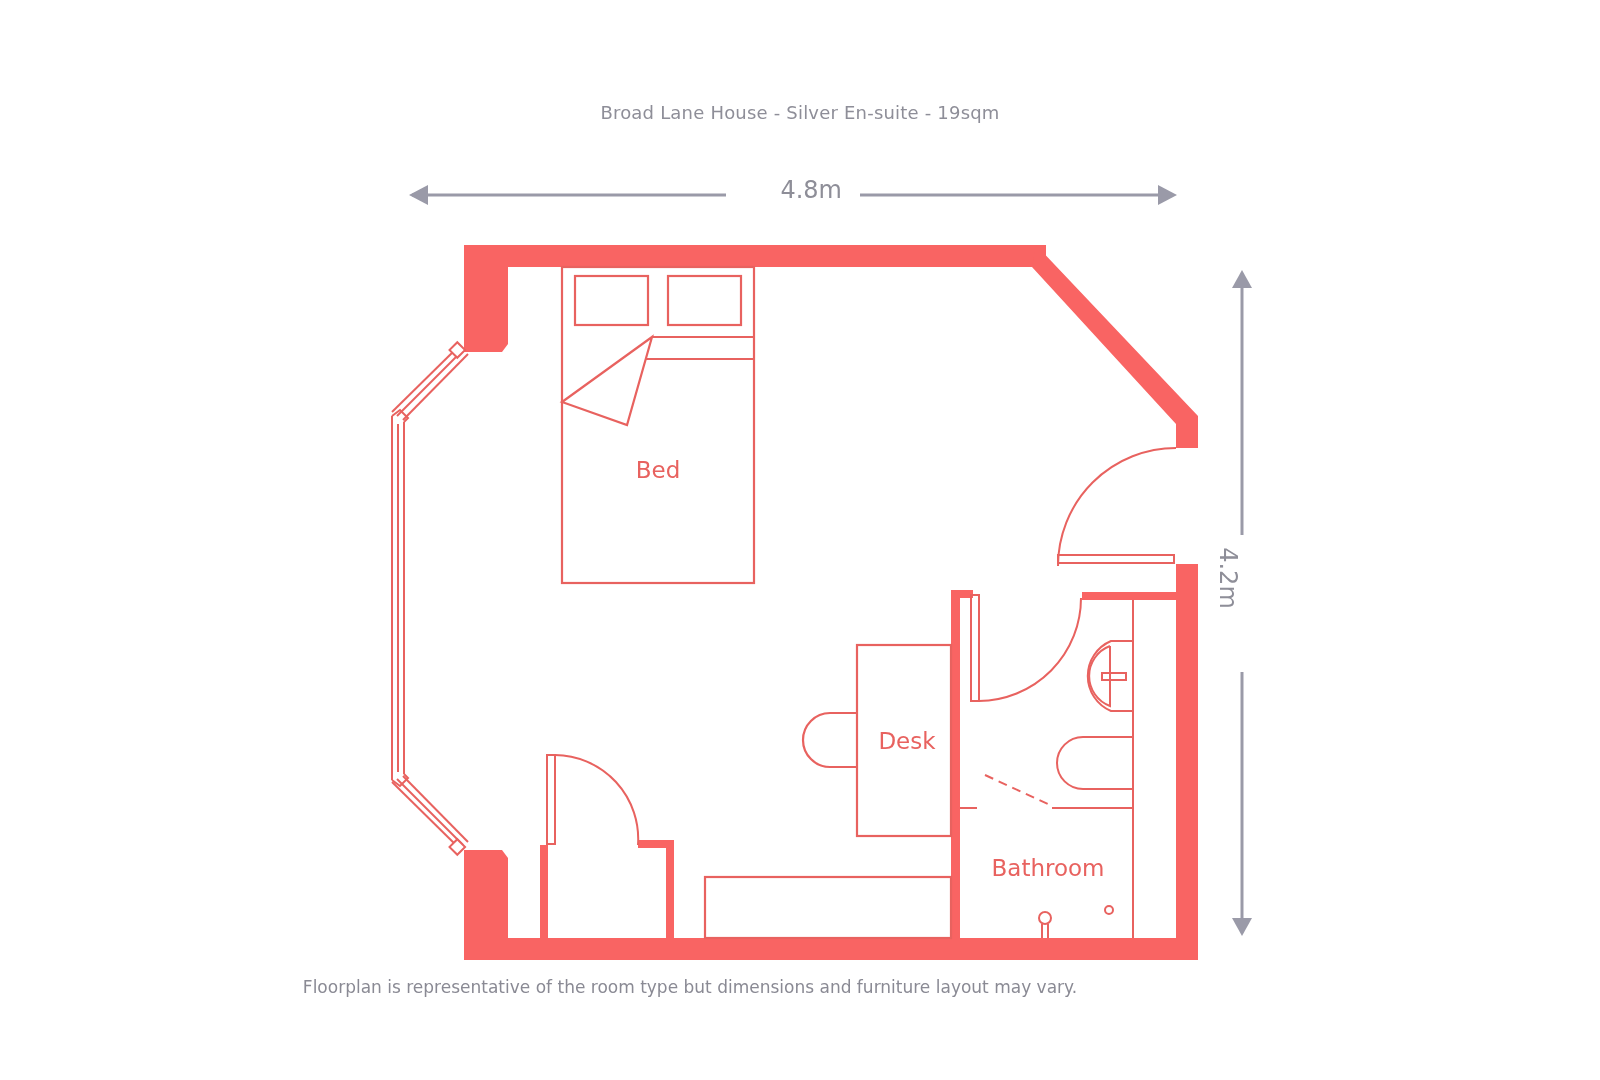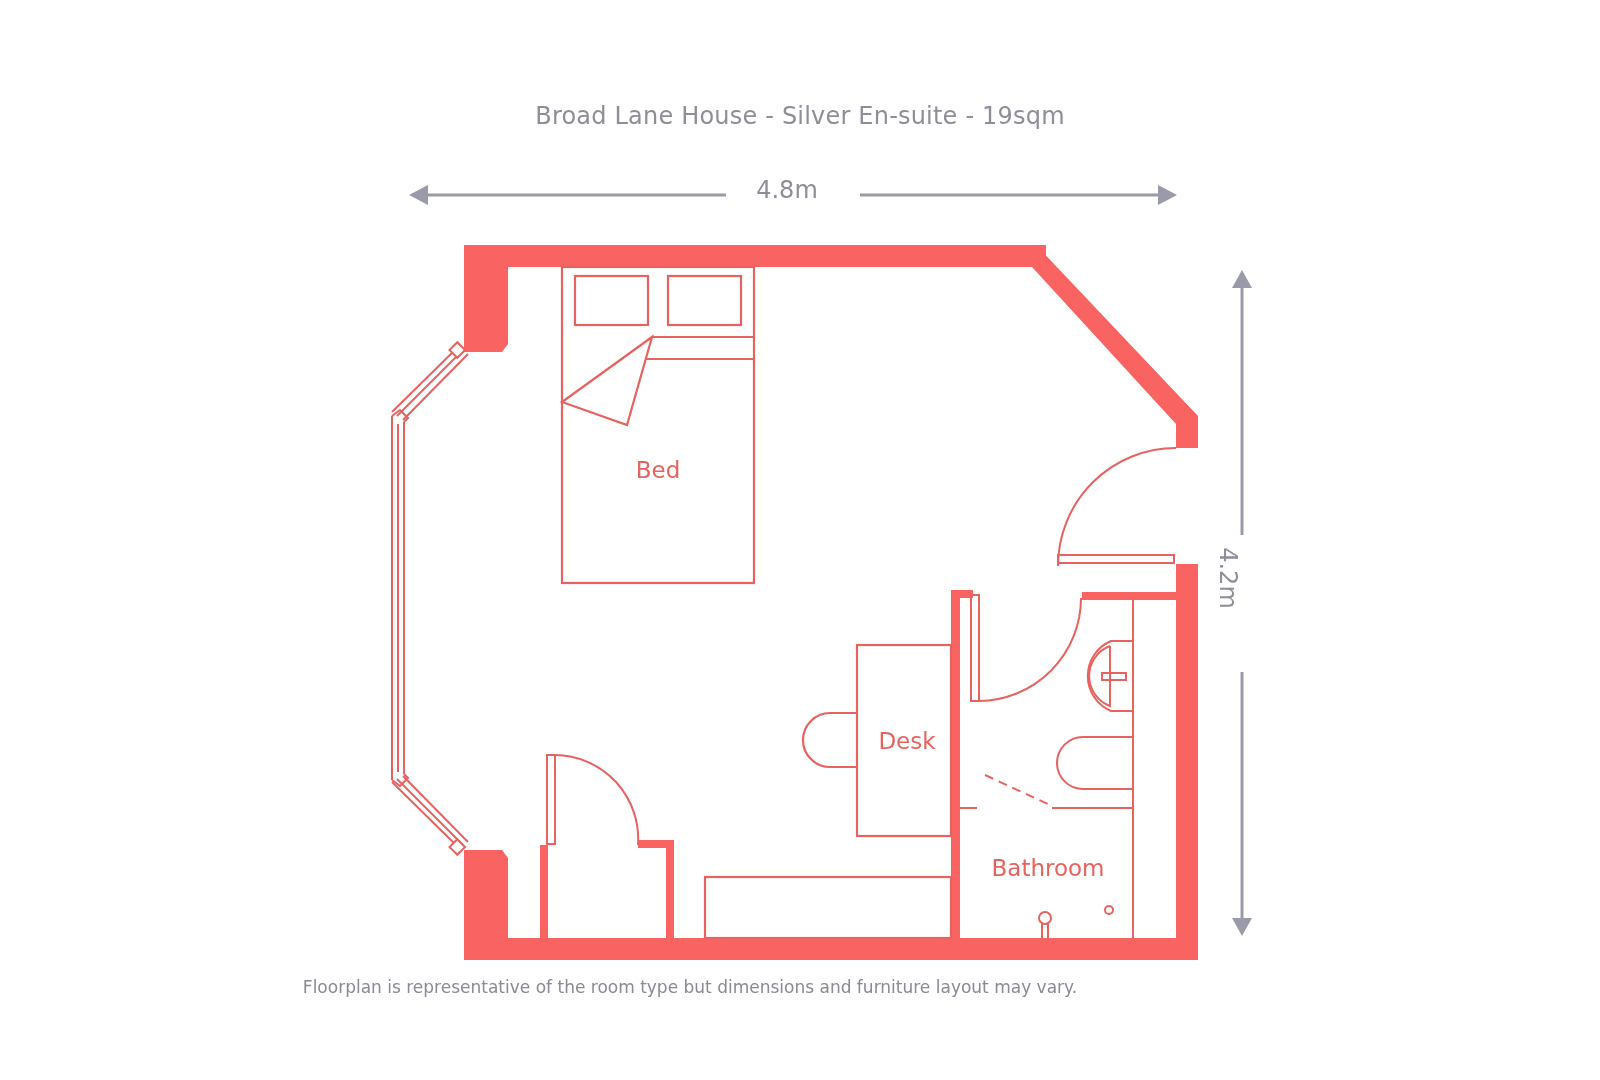--- a/index.html
+++ b/index.html
@@ -13,39 +13,39 @@
       position: relative;
       overflow: hidden;
       font-family: "DejaVu Sans", sans-serif;
     }
     .title {
       position: absolute;
       top: 102px;
       left: 0;
       width: 1600px;
       text-align: center;
-      font-size: 24px;
+      font-size: 18px;
       color: #8e8e98;
       letter-spacing: 0.2px;
     }
     .disclaimer {
       position: absolute;
       top: 977px;
       left: 0;
       width: 1380px;
       text-align: center;
       font-size: 17px;
       color: #8a8a94;
     }
     .dim-h-label {
       position: absolute;
       top: 176px;
       left: 732px;
       width: 110px;
-      text-align: center;
+      text-align: right;
       font-size: 24px;
       color: #8e8e98;
     }
     .dim-v-label {
       position: absolute;
       left: 1188px;
       top: 578px;
       width: 80px;
       height: 30px;
       text-align: center;

